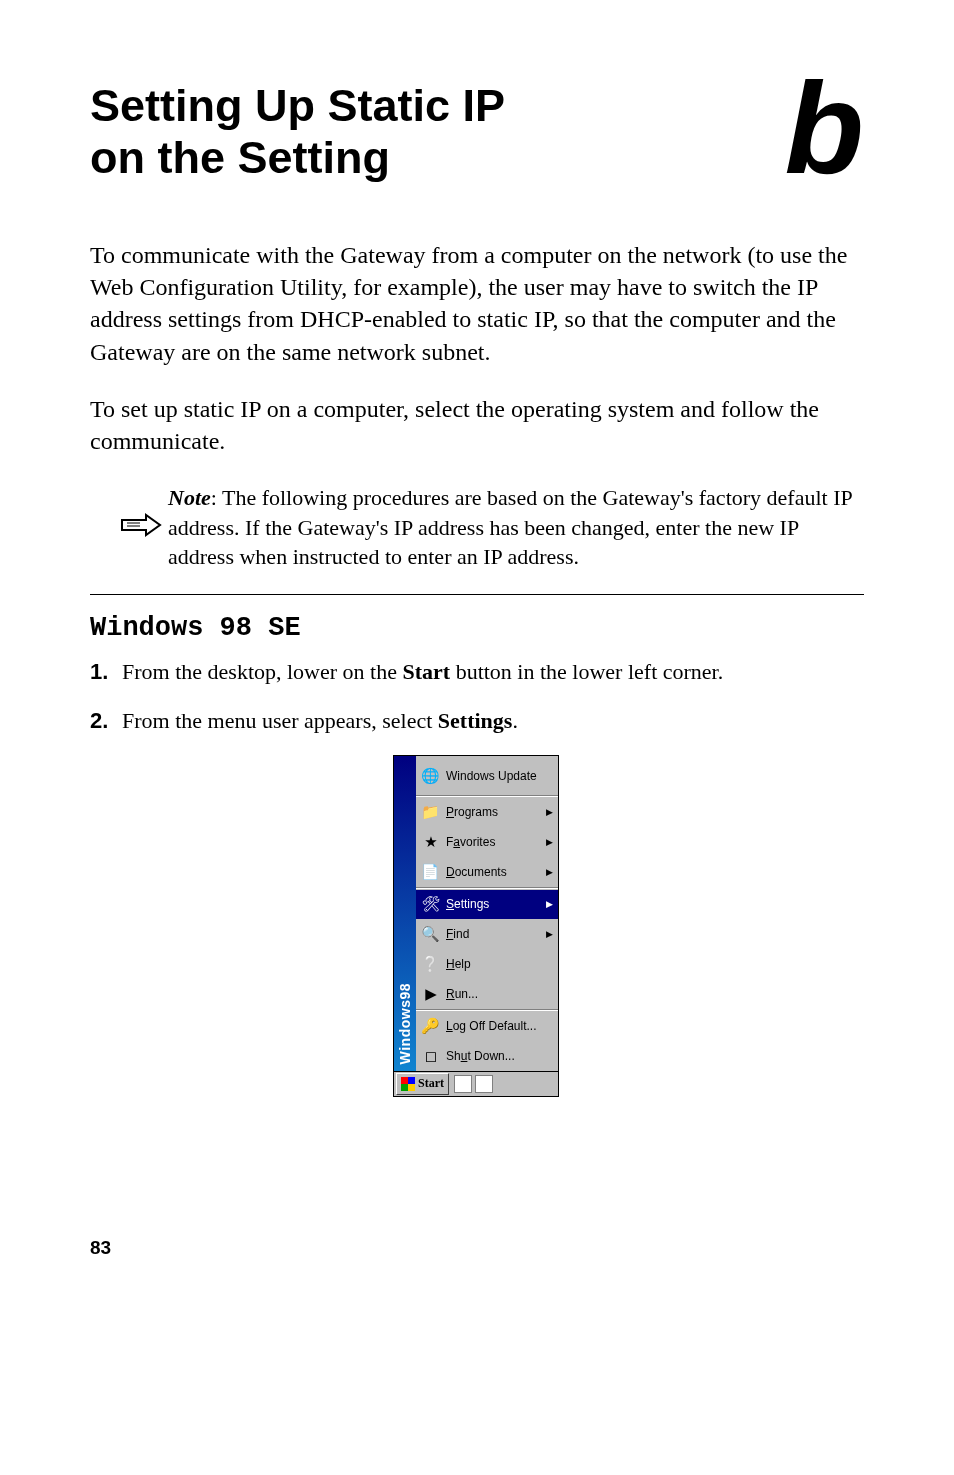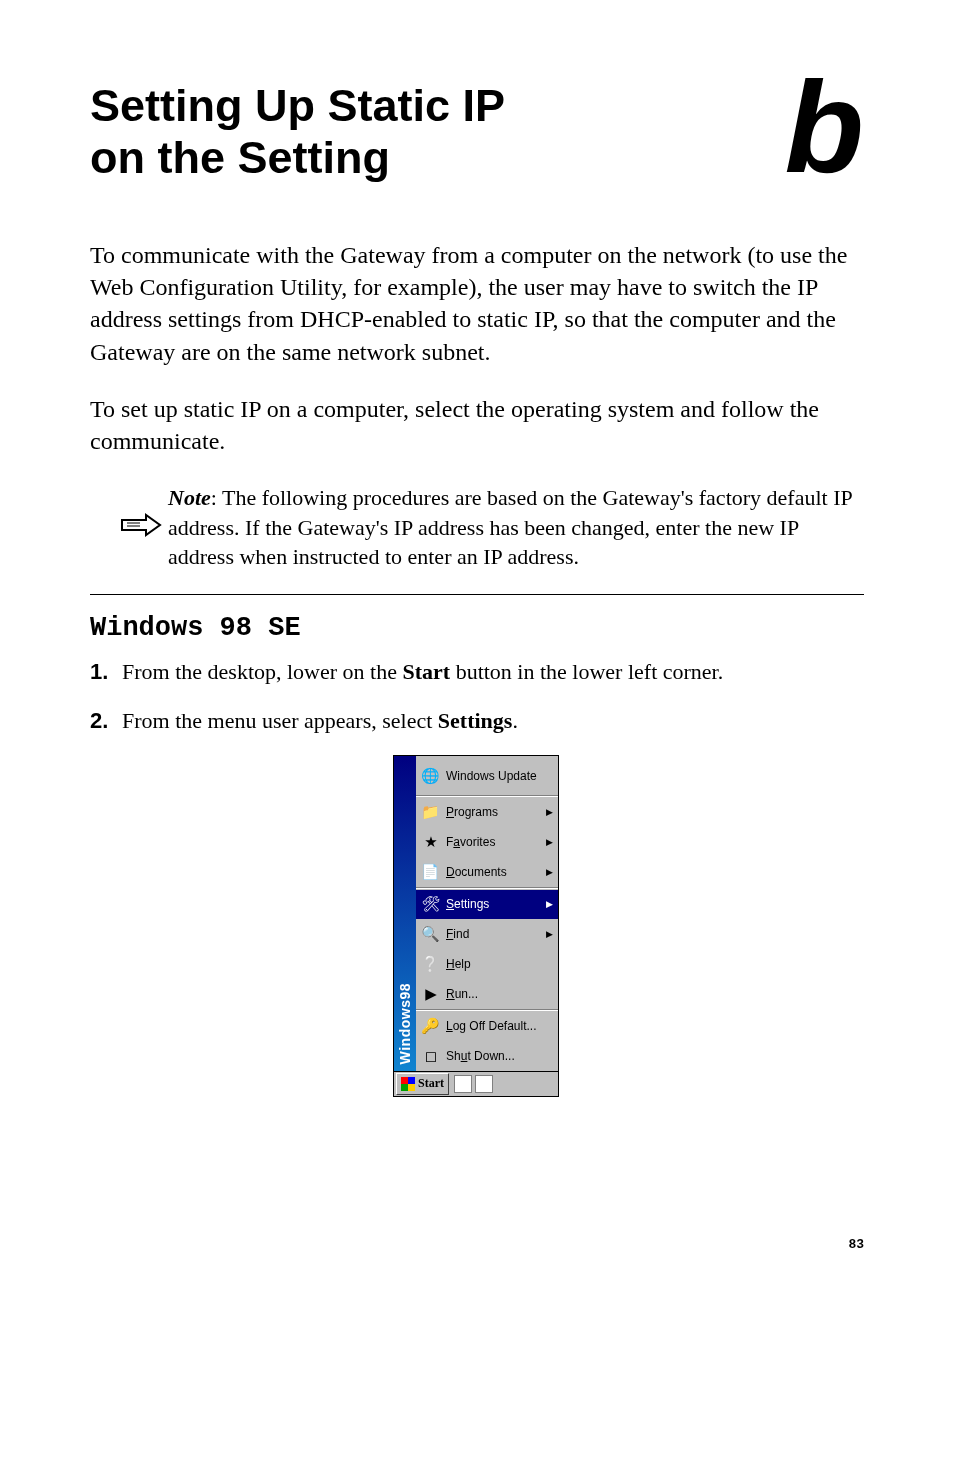--- a/index.html
+++ b/index.html
@@ -8,21 +8,21 @@
     background: #fff;
     font-family: "Minion Pro", Georgia, "Times New Roman", serif;
     color: #000;
     width: 954px;
   }
   .page {
     padding: 80px 90px 40px 90px;
   }
   .title-row {
     display: flex;
-    align-items: flex-start;
+    align-items: flex-end;
     justify-content: space-between;
     margin-bottom: 55px;
   }
   h1 {
     font-family: "Myriad Pro", "Segoe UI", Arial, sans-serif;
     font-weight: 800;
     font-size: 45px;
     line-height: 1.15;
     margin: 0;
   }
@@ -168,24 +168,24 @@
   }
   .w98-start-btn .flag {
     width:14px;height:14px;margin-right:3px;
     background:
       linear-gradient(#ff0000 0 50%, #00a000 50% 100%) left/50% 100% no-repeat,
       linear-gradient(#0000ff 0 50%, #ffcc00 50% 100%) right/50% 100% no-repeat;
   }
   .w98-qlaunch { display:flex; gap:3px; margin-left:3px; }
   .w98-qlaunch span { width:16px;height:16px;background:#fff;border:1px solid #808080; }
   .page-num {
-    text-align:right;
-    font-family: Liberation Mono, monospace;
+    text-align:left;
+    font-family: Liberation Sans, sans-serif;
     font-weight:700;
-    font-size:13px;
+    font-size:19px;
     margin-top: 140px;
   }
 </style>
 </head>
 <body>
 
 <div class="page">
 
   <div class="title-row">
     <h1>

